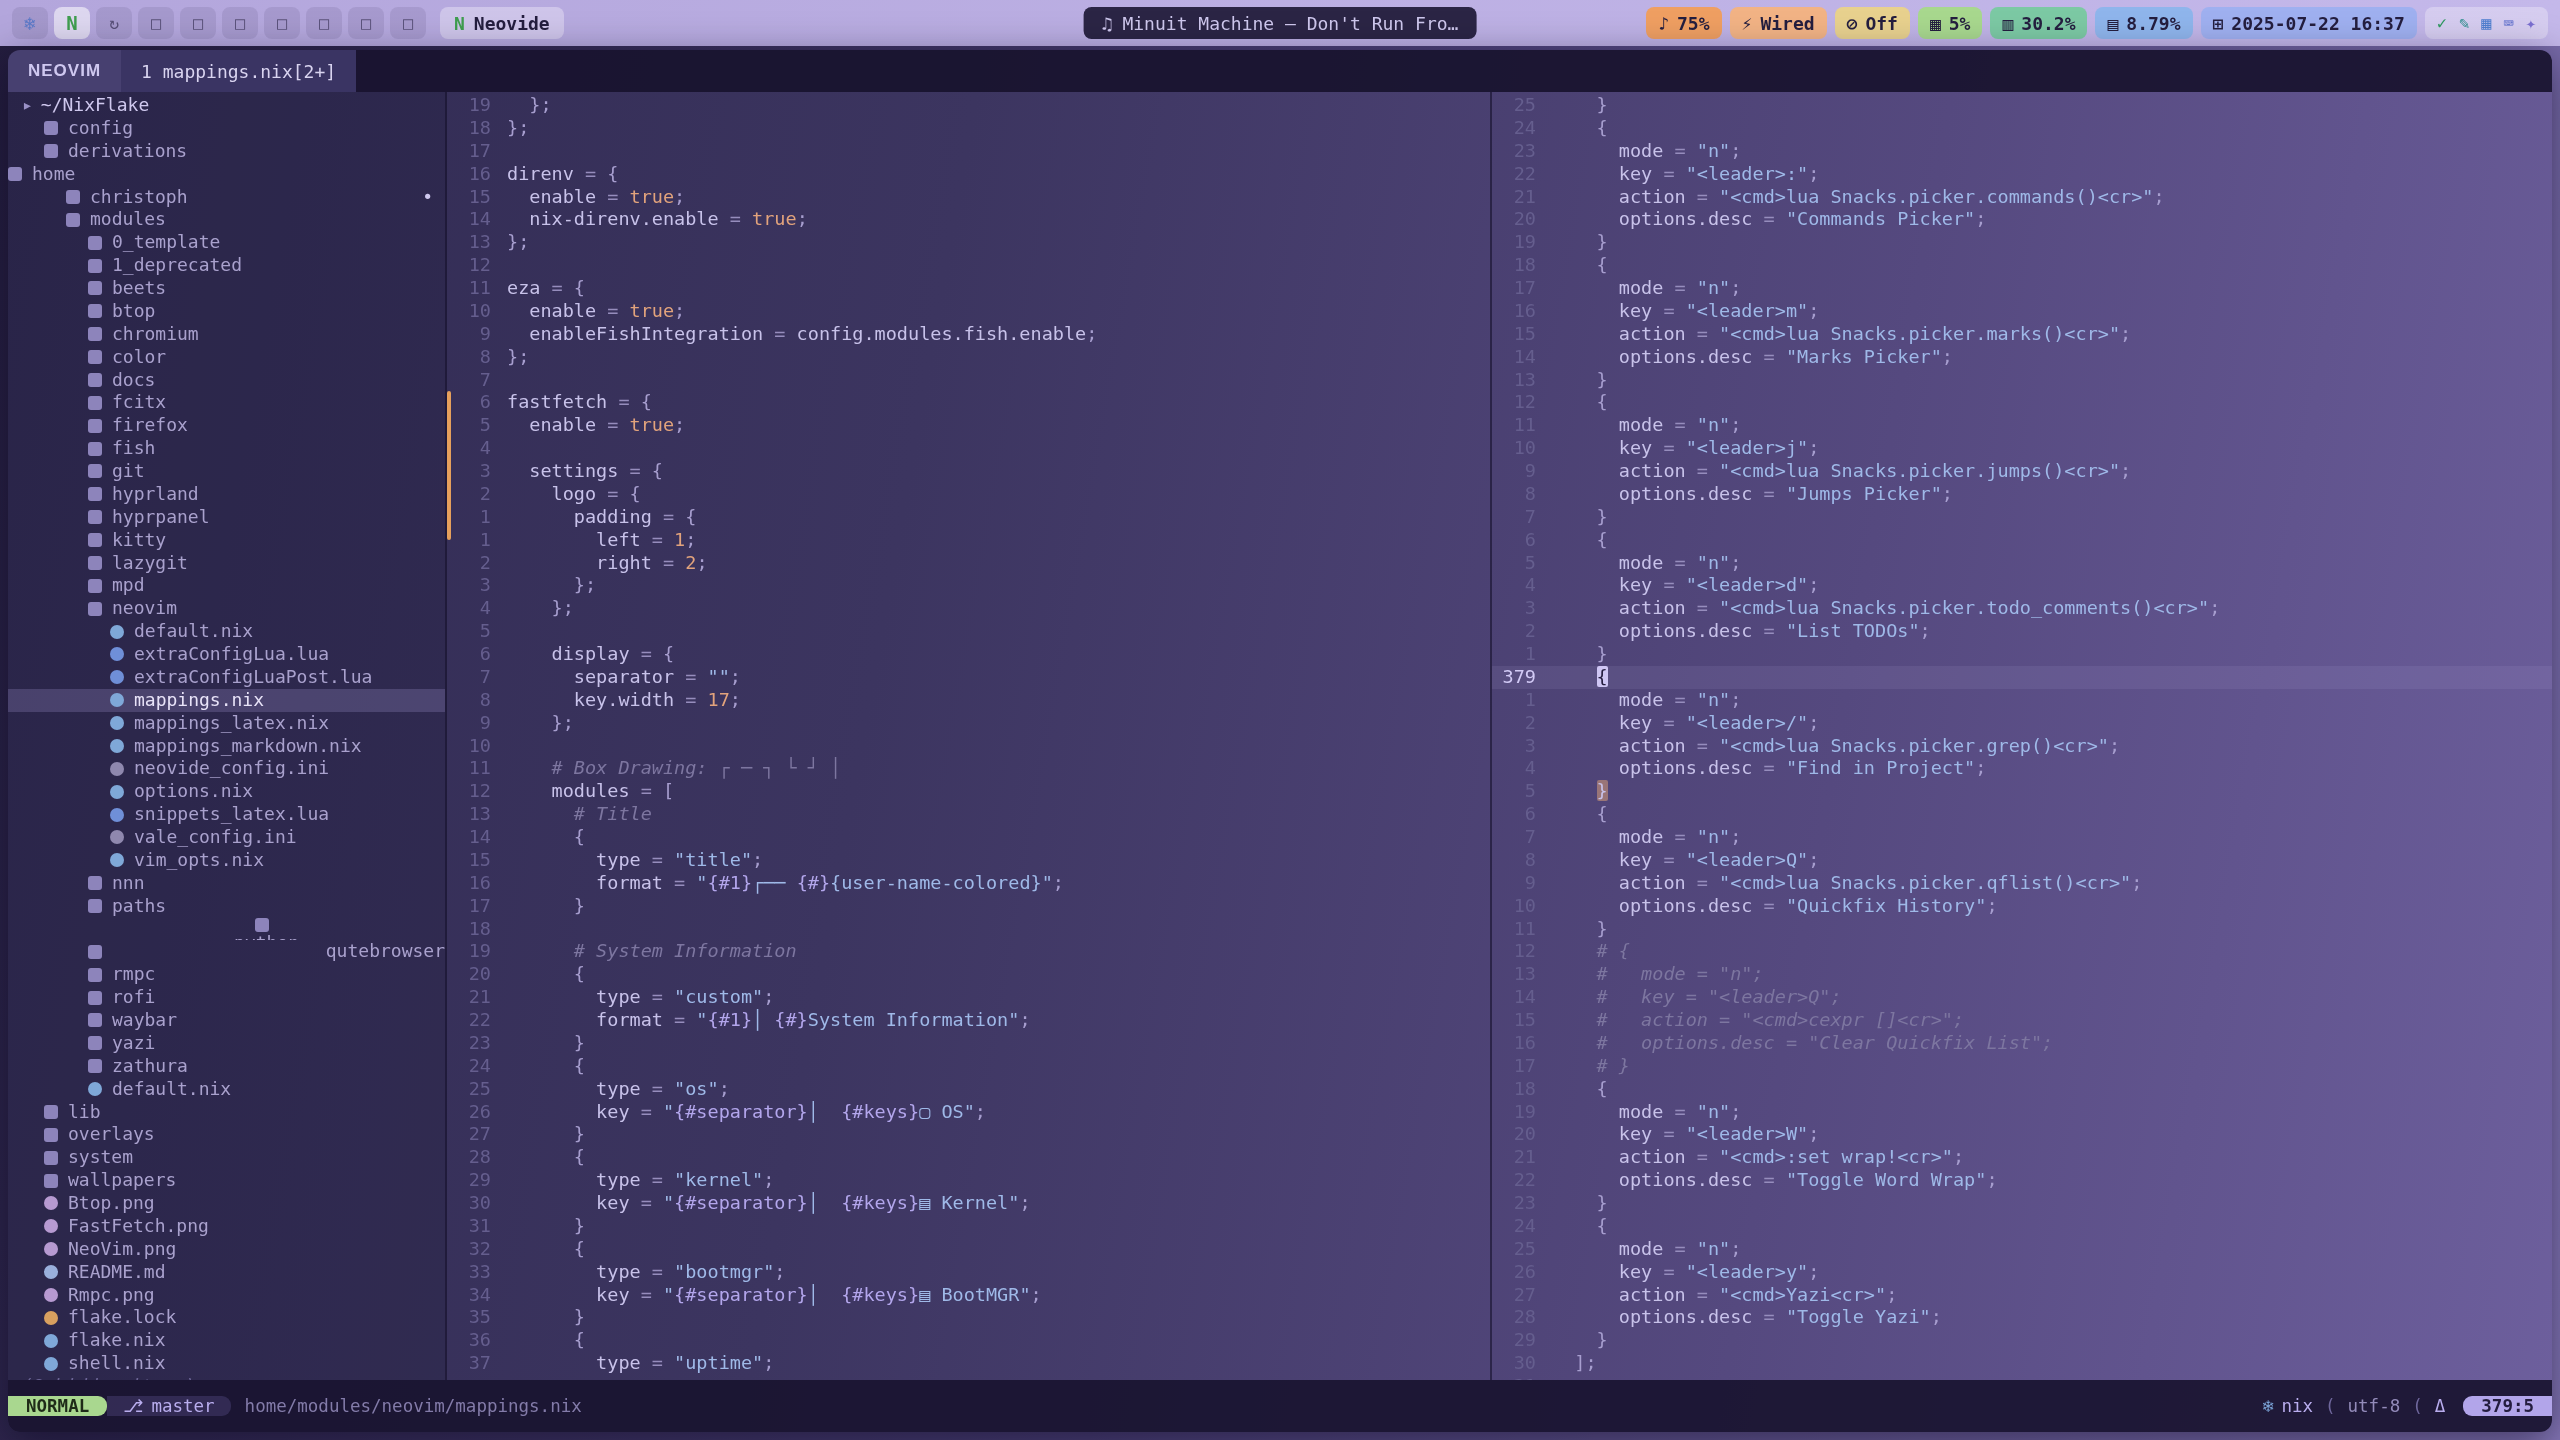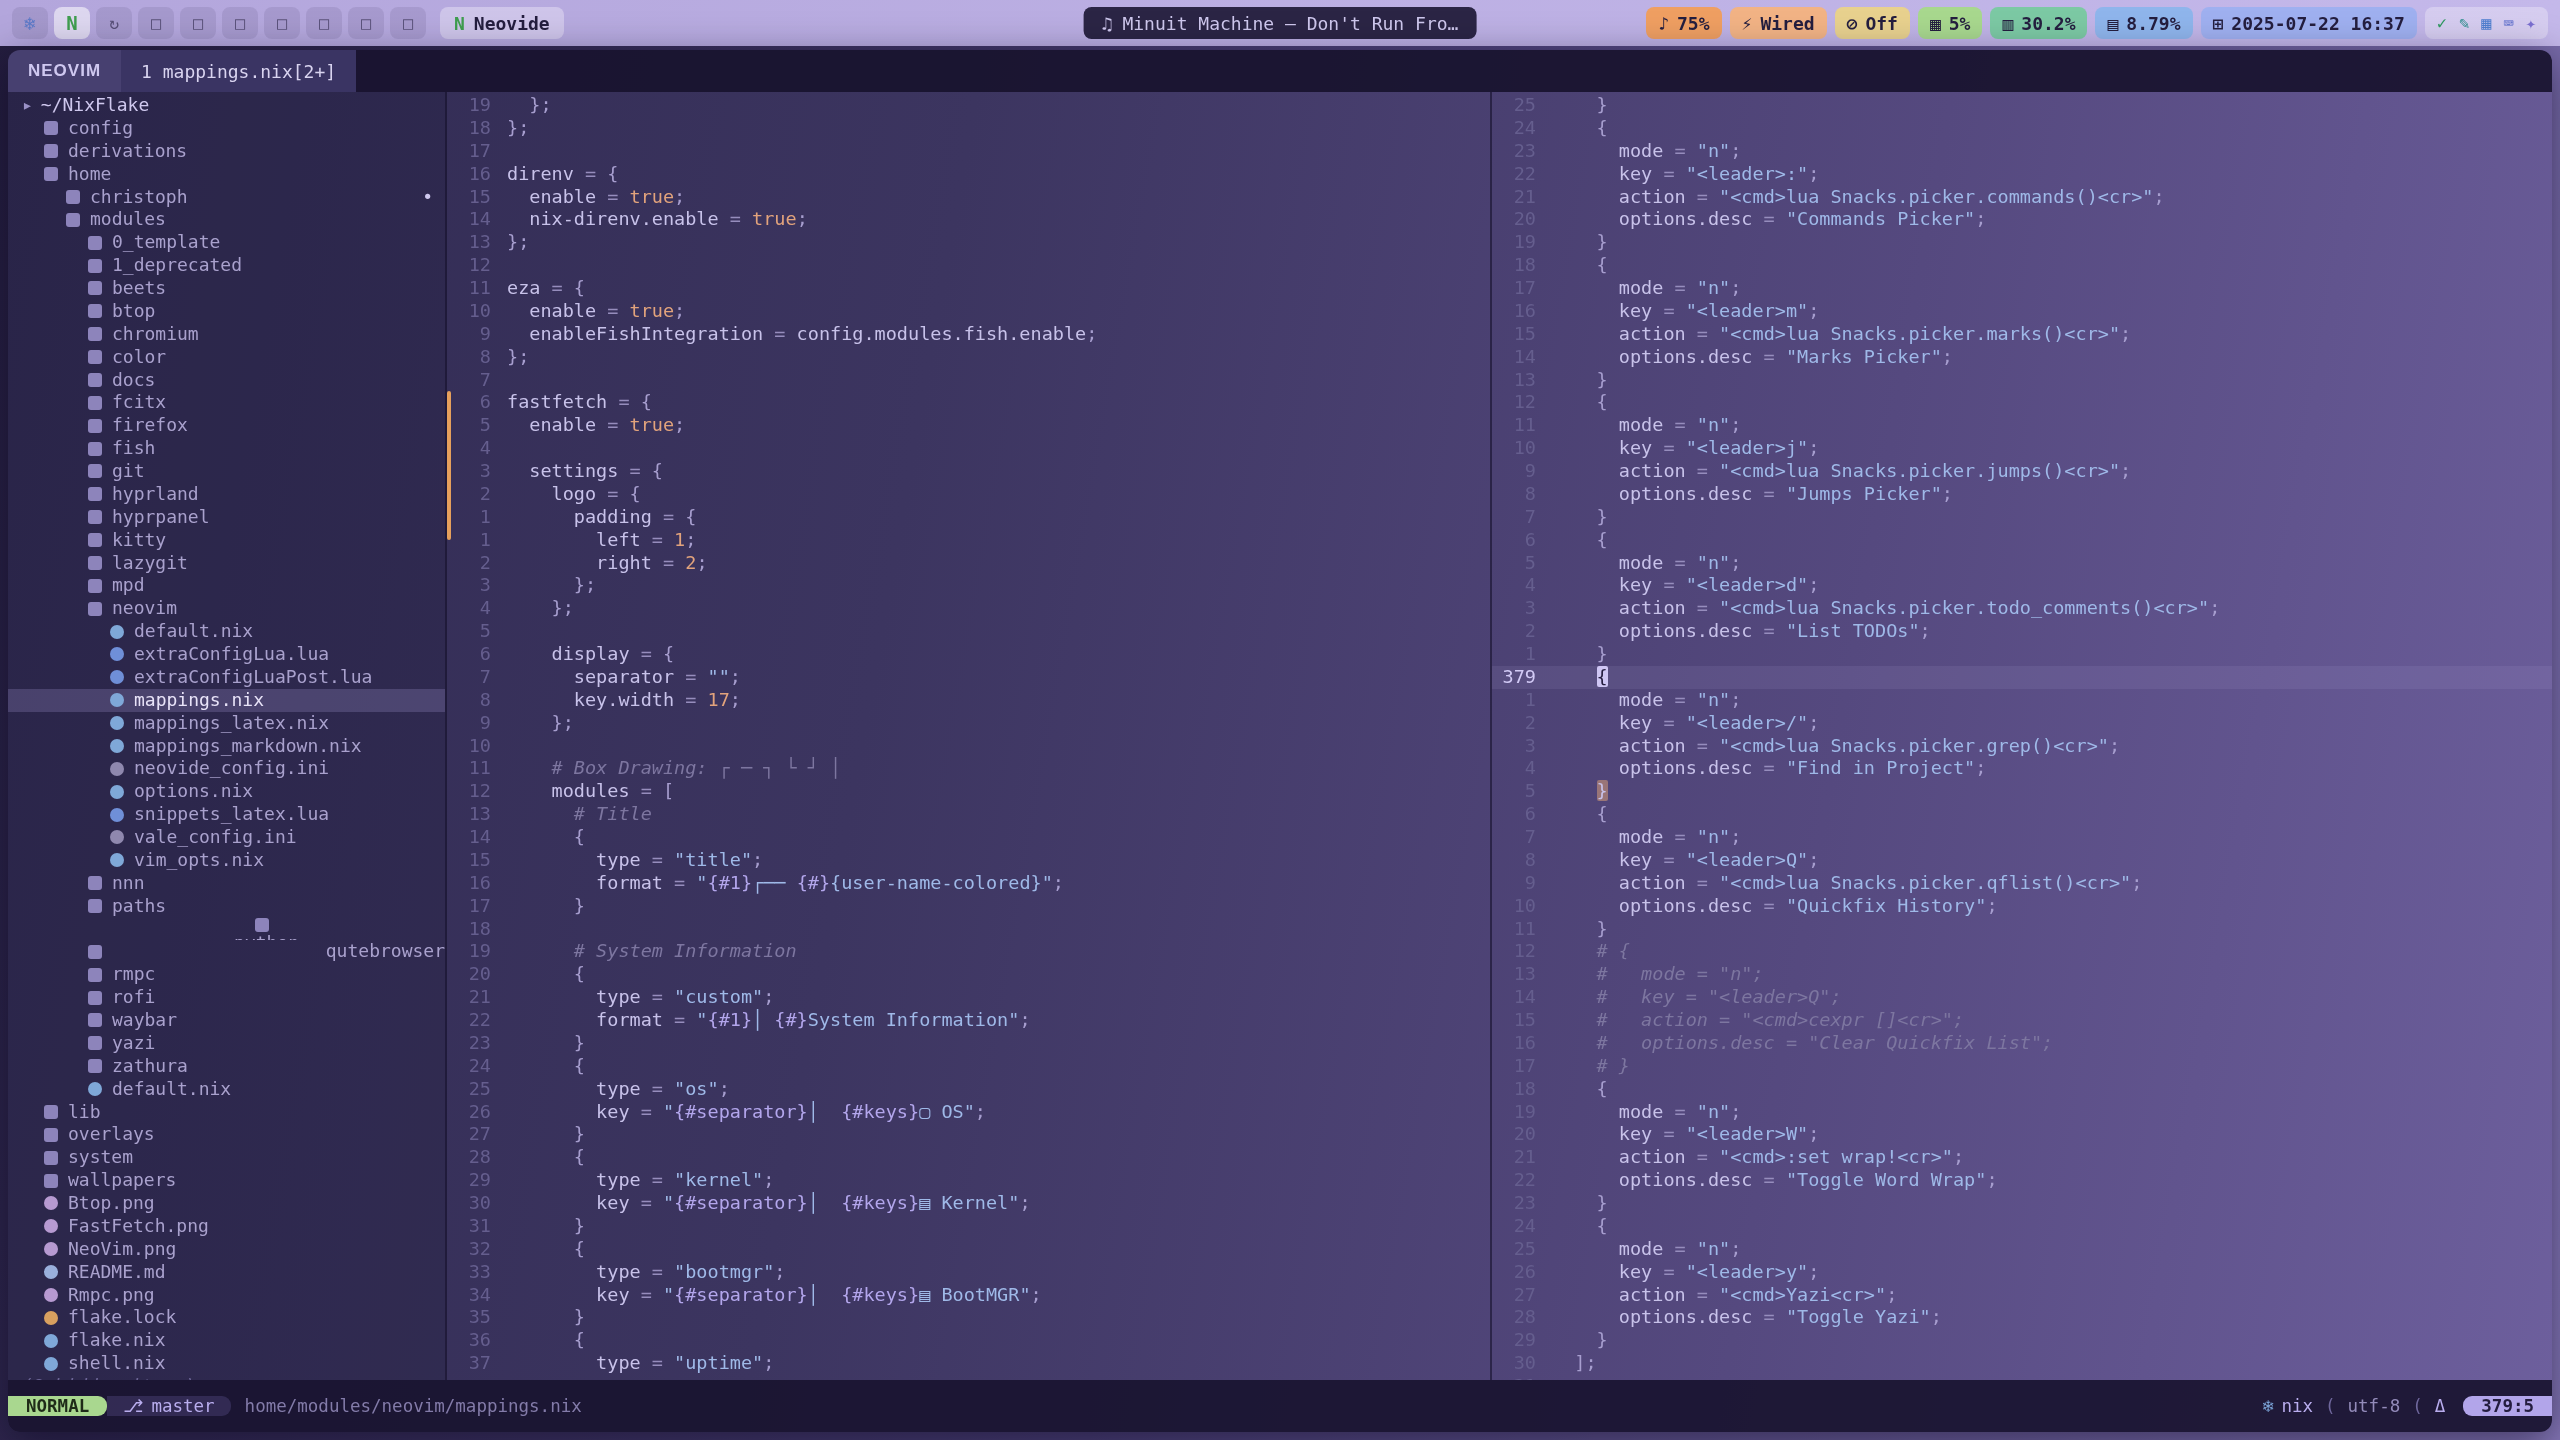--- a/index.html
+++ b/index.html
@@ -203,21 +203,21 @@
 <div class="window">
   <div class="tabline">
     <div class="nvim-label">NEOVIM</div>
     <div class="tab">1 mappings.nix[2+]</div>
   </div>
   <div class="main">
     <div class="tree" id="tree">
         <div class="titem k-root" style="padding-left: 14px;"><span class="arrow">▸</span><span class="lbl">~/NixFlake</span></div>
         <div class="titem k-folder" style="padding-left: 36px;"><span class="ticon folder"></span><span class="lbl">config</span></div>
         <div class="titem k-folder" style="padding-left: 36px;"><span class="ticon folder"></span><span class="lbl">derivations</span></div>
-        <div class="titem k-folder" style="padding-left: 36px;"><span class="ticon folder"></span><span class="lbl">home</span></div>
+        <div class="titem k-folder" style=""><span class="ticon folder"></span><span class="lbl">home</span></div>
         <div class="titem k-folder" style="padding-left: 58px;"><span class="ticon folder"></span><span class="lbl">christoph</span><span class="dot">•</span></div>
         <div class="titem k-folder" style="padding-left: 58px;"><span class="ticon folder"></span><span class="lbl">modules</span></div>
         <div class="titem k-folder" style="padding-left: 80px;"><span class="ticon folder"></span><span class="lbl">0_template</span></div>
         <div class="titem k-folder" style="padding-left: 80px;"><span class="ticon folder"></span><span class="lbl">1_deprecated</span></div>
         <div class="titem k-folder" style="padding-left: 80px;"><span class="ticon folder"></span><span class="lbl">beets</span></div>
         <div class="titem k-folder" style="padding-left: 80px;"><span class="ticon folder"></span><span class="lbl">btop</span></div>
         <div class="titem k-folder" style="padding-left: 80px;"><span class="ticon folder"></span><span class="lbl">chromium</span></div>
         <div class="titem k-folder" style="padding-left: 80px;"><span class="ticon folder"></span><span class="lbl">color</span></div>
         <div class="titem k-folder" style="padding-left: 80px;"><span class="ticon folder"></span><span class="lbl">docs</span></div>
         <div class="titem k-folder" style="padding-left: 80px;"><span class="ticon folder"></span><span class="lbl">fcitx</span></div>

